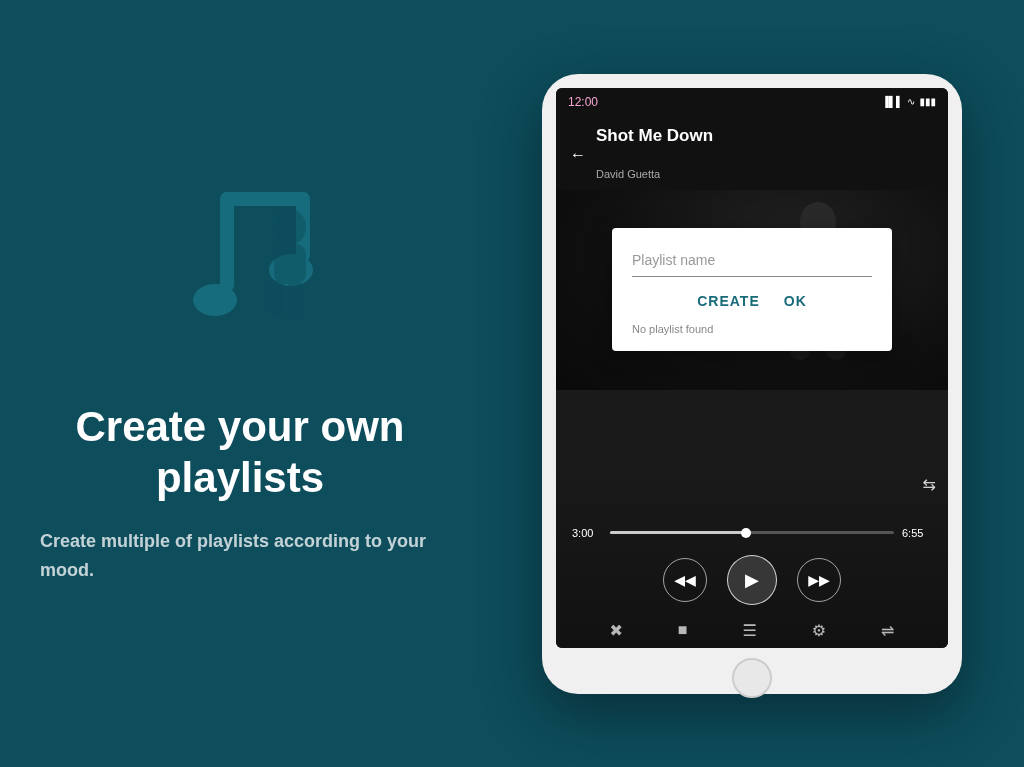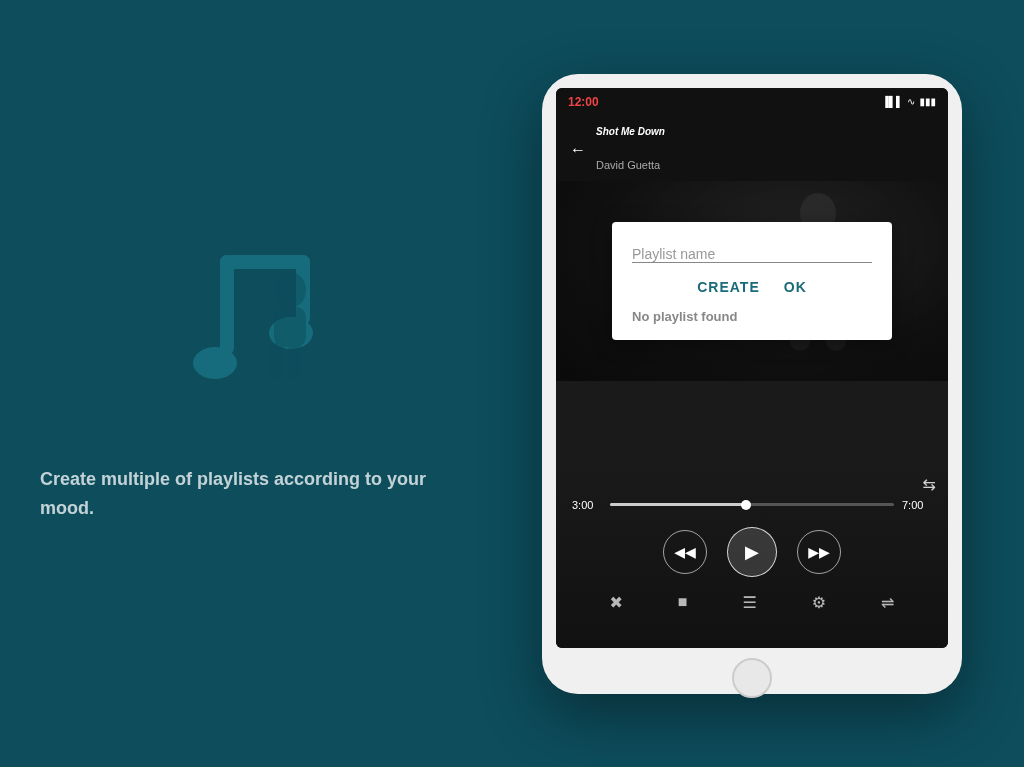--- a/index.html
+++ b/index.html
@@ -81,23 +81,23 @@
       width: 100%;
       height: 28px;
       background: #111;
       display: flex;
       align-items: center;
       justify-content: space-between;
       padding: 0 12px;
     }
 
     .status-time {
-      color: #ef4444;
+      color: #f9a8d4;
       font-size: 12px;
-      font-weight: 700;
+      font-weight: 400;
     }
 
     .status-icons {
       display: flex;
       align-items: center;
       gap: 4px;
     }
 
     .status-icons span {
       color: #fff;
@@ -113,23 +113,22 @@
       gap: 10px;
     }
 
     .back-arrow {
       color: #fff;
       font-size: 16px;
     }
 
     .song-info .song-title {
       color: #fff;
-      font-size: 10px;
+      font-size: 17px;
       font-weight: 600;
-      font-style: italic;
     }
 
     .song-info .song-artist {
       color: #aaa;
       font-size: 11px;
       margin-top: 22px;
     }
 
     
     .album-art {
@@ -175,21 +174,21 @@
       width: 280px;
       border-radius: 4px;
       padding: 20px 20px 16px;
       box-shadow: 0 4px 20px rgba(0,0,0,0.4);
     }
 
     .dialog-input {
       width: 100%;
       border: none;
       border-bottom: 1px solid #888;
-      padding: 4px 0 0;
+      padding: 4px 0 8px;
       font-size: 14px;
       color: #333;
       outline: none;
       background: transparent;
       margin-bottom: 16px;
     }
 
     .dialog-input::placeholder {
       color: #999;
       font-size: 14px;
@@ -207,24 +206,23 @@
       font-size: 14px;
       font-weight: 700;
       letter-spacing: 1px;
       background: none;
       border: none;
       cursor: pointer;
       text-transform: uppercase;
     }
 
     .dialog-no-playlist {
-      font-size: 13px;
+      font-size: 11px;
       color: #888;
       margin-top: 14px;
-      font-weight: bold;
     }
 
     
     .player-bottom {
       position: absolute;
       bottom: 0;
       left: 0; right: 0;
       height: 185px;
       background: linear-gradient(0deg, #111 0%, transparent 100%);
       padding: 12px 16px 8px;
@@ -236,21 +234,21 @@
       top: 12px;
       color: #fff;
       font-size: 16px;
       opacity: 0.8;
     }
 
     .progress-row {
       display: flex;
       align-items: center;
       gap: 8px;
-      margin-top: 24px;
+      margin-top: 52px;
       margin-bottom: 16px;
     }
 
     .progress-time {
       color: #fff;
       font-size: 11px;
       min-width: 30px;
     }
 
     .progress-bar {
@@ -351,20 +349,21 @@
 
       <g opacity="0.5" fill="#0d4d5c">
         <ellipse cx="140" cy="45" rx="16" ry="18"></ellipse>
         <rect x="124" y="62" width="32" height="40" rx="10"></rect>
         <rect x="120" y="98" width="14" height="36" rx="7"></rect>
         <rect x="138" y="98" width="14" height="36" rx="7"></rect>
       </g>
     </svg>
   </div>
 
+  <h1 class="hero-title">Create your own playlists</h1>
   <p class="hero-subtitle">Create multiple of playlists according to your mood.</p>
 </div>
 
 <div class="right-panel">
   <div class="tablet-frame">
     <div class="tablet-screen">
 
       <div class="status-bar">
         <span class="status-time">12:00</span>
         <div class="status-icons">
@@ -406,21 +405,21 @@
 
       <div class="player-bottom">
         <span class="shuffle-icon">⇆</span>
 
         <div class="progress-row">
           <span class="progress-time">3:00</span>
           <div class="progress-bar">
             <div class="progress-fill"></div>
             <div class="progress-thumb"></div>
           </div>
-          <span class="progress-time">7:00</span>
+          <span class="progress-time">6:55</span>
         </div>
 
         <div class="controls-row">
           <div class="ctrl-btn">◀◀</div>
           <div class="ctrl-btn play">▶</div>
           <div class="ctrl-btn">▶▶</div>
         </div>
 
         <div class="bottom-bar">
           <span class="bottom-icon">✖</span>

